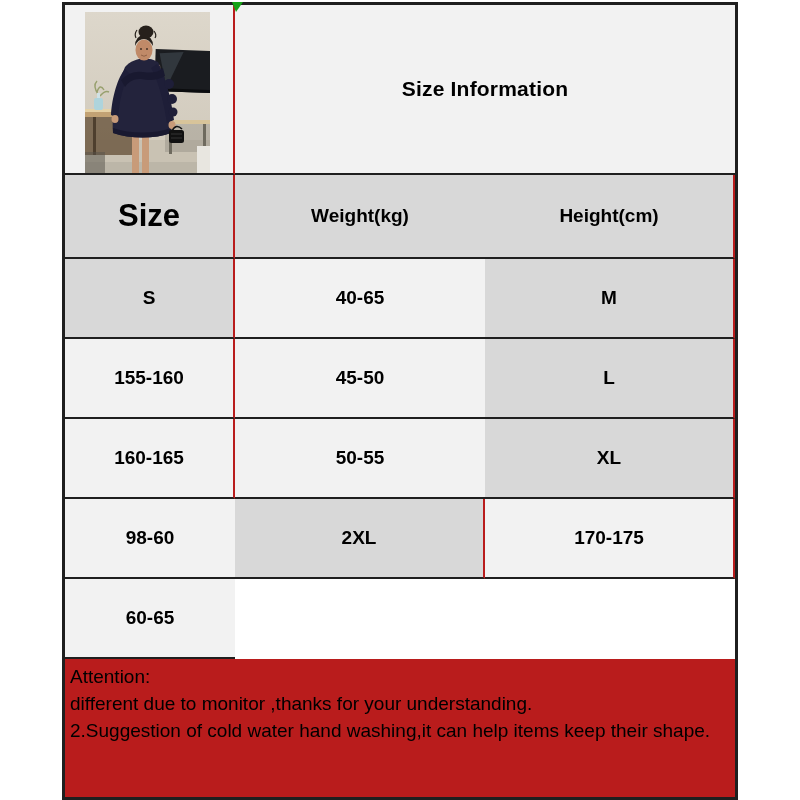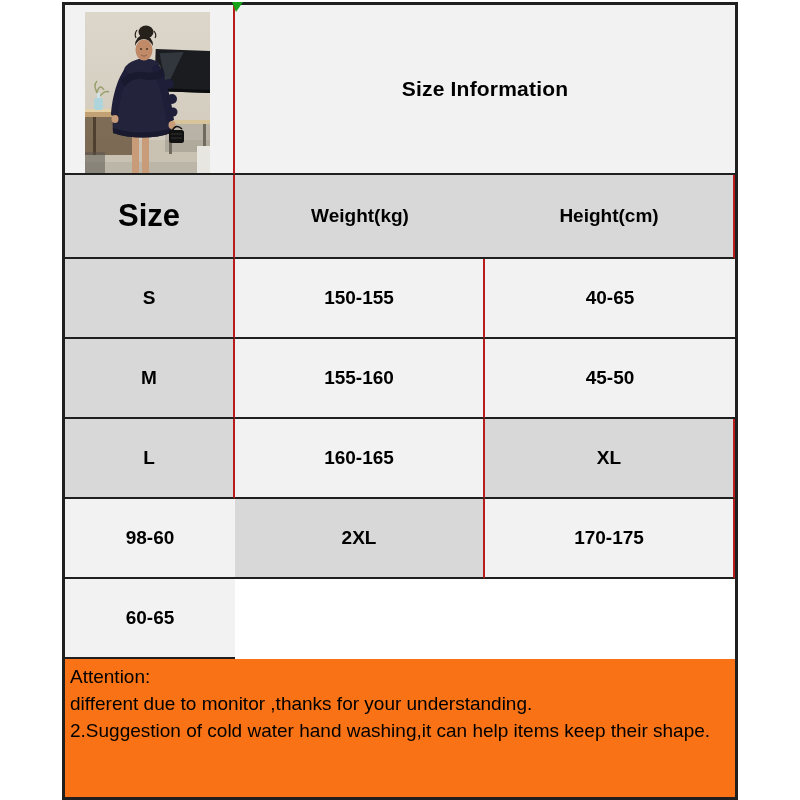--- a/index.html
+++ b/index.html
@@ -33,21 +33,21 @@
     grid-column:2/4;background:#f2f2f2;
     font-weight:bold;font-size:21px;letter-spacing:0.2px;
   }
   .header-cell{background:#d8d8d8;font-weight:bold;}
   .size-head{font-size:31px;}
   .col-head{font-size:19px;}
   .size-col{background:#d8d8d8;font-weight:bold;font-size:19px;}
   .data-cell{background:#f2f2f2;font-weight:bold;font-size:19px;}
   .attention-cell{
     grid-column:1/4;border-right:none;border-bottom:none;
-    background:#f97316;
+    background:#b91c1c;
     display:block;padding:4px 4px 16px 5px;
     font-size:19px;line-height:27px;font-weight:normal;
   }
   .attention-cell div{white-space:nowrap;}
   .corner-marker{position:absolute;left:170px;top:0;width:11px;height:10px;}
   .photo-svg{display:block;}
 </style>
 </head>
 <body>
 
@@ -119,29 +119,29 @@
         </g>
       </svg>
     </div>
     <div class="cell title-cell last-col">Size Information</div>
 
     <div class="cell header-cell size-head">Size</div>
     <div class="cell header-cell col-head last-col">Weight(kg)</div>
     <div class="cell header-cell col-head">Height(cm)</div>
 
     <div class="cell size-col">S</div>
-    <div class="cell data-cell">150-155</div>
     <div class="cell data-cell last-col">40-65</div>
 
     <div class="cell size-col">M</div>
     <div class="cell data-cell">155-160</div>
     <div class="cell data-cell last-col">45-50</div>
 
     <div class="cell size-col">L</div>
     <div class="cell data-cell">160-165</div>
+    <div class="cell data-cell last-col">50-55</div>
 
     <div class="cell size-col">XL</div>
     <div class="cell data-cell last-col">98-60</div>
 
     <div class="cell size-col">2XL</div>
     <div class="cell data-cell">170-175</div>
     <div class="cell data-cell last-col">60-65</div>
 
     <div class="cell attention-cell">
       <div>Attention:</div>

